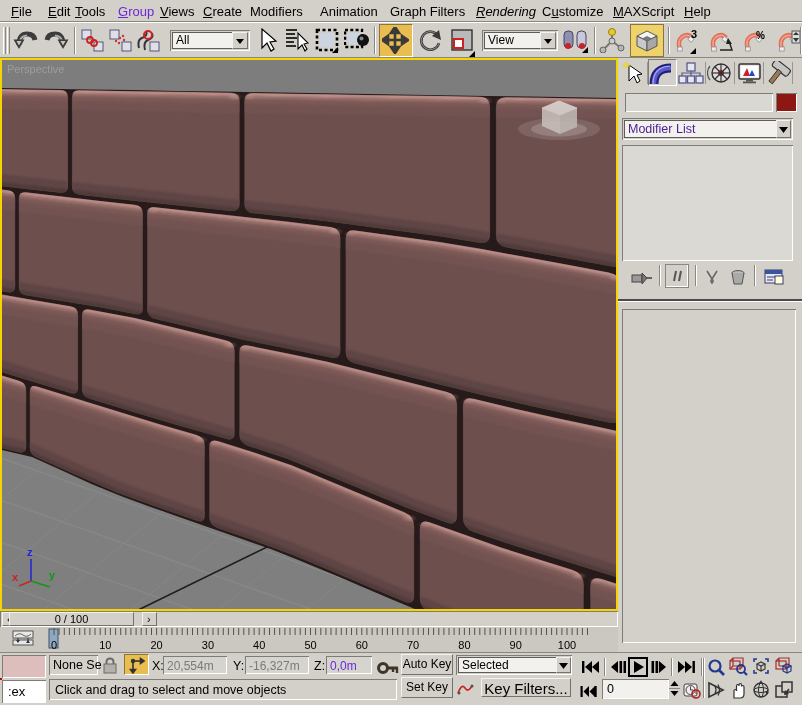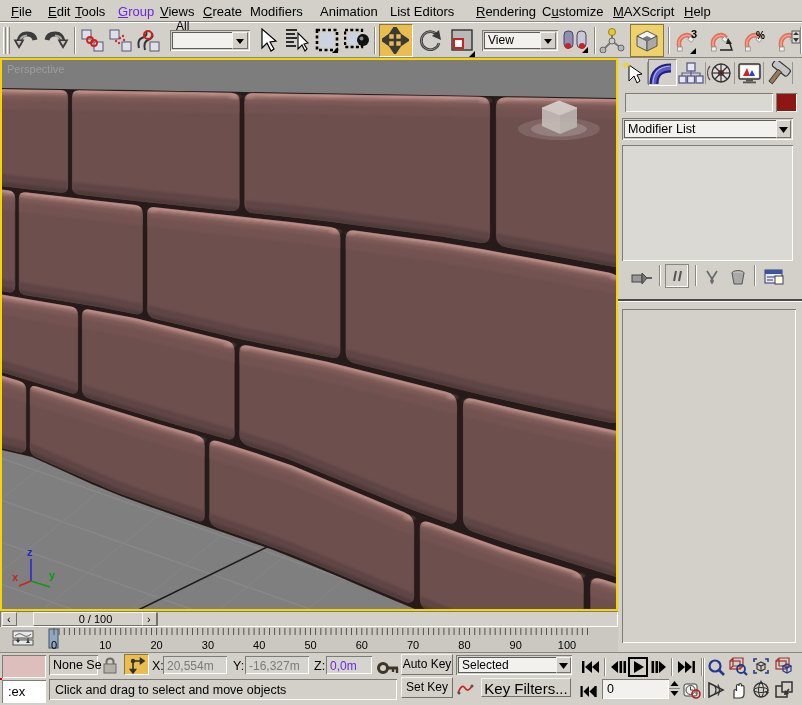--- a/index.html
+++ b/index.html
@@ -11,22 +11,22 @@
 </style></head>
 <body>
 <div class="abs " style="left:11px;top:4px;font-size:13px;color:#000;white-space:nowrap;"><u>F</u>ile</div>
 <div class="abs " style="left:39px;top:4px;font-size:13px;color:#000;white-space:nowrap;margin-left:9px;"><u>E</u>dit</div>
 <div class="abs " style="left:75px;top:4px;font-size:13px;color:#000;white-space:nowrap;"><u>T</u>ools</div>
 <div class="abs " style="left:118px;top:4px;font-size:13px;color:#6d28d9;white-space:nowrap;"><u>G</u>roup</div>
 <div class="abs " style="left:160px;top:4px;font-size:13px;color:#000;white-space:nowrap;"><u>V</u>iews</div>
 <div class="abs " style="left:203px;top:4px;font-size:13px;color:#000;white-space:nowrap;"><u>C</u>reate</div>
 <div class="abs " style="left:250px;top:4px;font-size:13px;color:#000;white-space:nowrap;">Modifiers</div>
 <div class="abs " style="left:320px;top:4px;font-size:13px;color:#000;white-space:nowrap;">Animation</div>
-<div class="abs " style="left:390px;top:4px;font-size:13px;color:#000;white-space:nowrap;">List Editors</div>
-<div class="abs " style="left:476px;top:4px;font-size:13px;color:#000;white-space:nowrap;"><u>R</u>endering</div>
+<div class="abs " style="left:390px;top:4px;font-size:13px;color:#000;white-space:nowrap;">Graph Filters</div>
+<div class="abs " style="left:476px;top:4px;font-size:13px;color:#000;white-space:nowrap;font-style:italic;"><u>R</u>endering</div>
 <div class="abs " style="left:542px;top:4px;font-size:13px;color:#000;white-space:nowrap;">C<u>u</u>stomize</div>
 <div class="abs " style="left:613px;top:4px;font-size:13px;color:#000;white-space:nowrap;"><u>M</u>AXScript</div>
 <div class="abs " style="left:684px;top:4px;font-size:13px;color:#000;white-space:nowrap;"><u>H</u>elp</div>
 <div class="abs " style="left:0px;top:21px;width:802px;height:2px;border-top:1px solid #8a8781;border-bottom:1px solid #ffffff;"></div>
 <div class="abs " style="left:0px;top:23px;width:802px;height:35px;background:#d3d0c9;"></div>
 <div class="abs " style="left:0px;top:57px;width:802px;height:1px;background:#8a8781;"></div>
 <div class="abs " style="left:3px;top:27px;width:3px;height:27px;border-left:1px solid #fff;border-right:1px solid #8a8781;"></div>
 <div class="abs " style="left:7px;top:27px;width:3px;height:27px;border-left:1px solid #fff;border-right:1px solid #8a8781;"></div>
 <svg class="abs" style="left:13px;top:28px" width="26" height="24" viewBox="0 0 26 24">
     <path d="M6 17 Q6 6 14 6 Q21 6 22 12" fill="none" stroke="#3c3c3c" stroke-width="5"></path>
@@ -59,21 +59,21 @@
     </g>
   </svg>
 <svg class="abs" style="left:136px;top:28px" width="25" height="25" viewBox="0 0 25 25">
     <path d="M3 20 Q1 12 6 10 Q12 8 10 3" fill="none" stroke="#334" stroke-width="2"></path>
 <path d="M9 22 Q7 14 12 12 Q18 10 16 5" fill="none" stroke="#334" stroke-width="2"></path>
 <circle cx="12" cy="7" r="4" fill="none" stroke="#cc2222" stroke-width="2"></circle>
 <rect x="14" y="14" width="9" height="9" fill="#dfdfe8" stroke="#55557a"></rect>
   </svg>
 <div class="abs sunk2" style="left:170px;top:30px;width:80px;height:21px;background:#d3d0c9;"></div>
 <div class="abs " style="left:172px;top:32px;width:60px;height:17px;background:#f2f1ee;border:1px solid #5f5d59;border-right:none;"></div>
-<div class="abs " style="left:176px;top:19px;font-size:12px;color:#000;white-space:nowrap;">All</div>
+<div class="abs " style="left:176px;top:33px;font-size:12px;color:#000;white-space:nowrap;">All</div>
 <div class="abs btn" style="left:232px;top:32px;width:16px;height:17px;"></div>
 <svg class="abs" style="left:235px;top:38px" width="10" height="6" viewBox="0 0 10 6">
     <polygon points="1,1 9,1 5,6" fill="#000"></polygon>
   </svg>
 <svg class="abs" style="left:255px;top:28px" width="25" height="25" viewBox="0 0 25 25">
     <polygon points="7,1 7,20 12,15 16,23 19,21 15,14 21,13" fill="#fff" stroke="#000" stroke-width="1.2"></polygon>
   </svg>
 <svg class="abs" style="left:284px;top:27px" width="26" height="27" viewBox="0 0 26 27">
     <g stroke="#000" stroke-width="1.6">
 <line x1="2" y1="3" x2="13" y2="3"></line>
@@ -547,21 +547,21 @@
 <rect x="3" y="2" width="19" height="8" rx="2.5" fill="#c5c5c5" stroke="#333" stroke-width="1.2"></rect>
 <rect x="10.8" y="9" width="4.4" height="15" fill="#9a7a55" stroke="#333" stroke-width="0.9"></rect>
     </g>
   </svg>
 <div class="abs " style="left:792px;top:62px;width:1px;height:22px;background:#9a978f;"></div>
 <div class="abs " style="left:648px;top:59px;width:29px;height:27px;border:1px solid #7f7c76;border-bottom:1px solid #fff;border-right:1px solid #fff;background:transparent;"></div>
 <div class="abs sunk2" style="left:625px;top:93px;width:148px;height:19px;background:#dad8d3;"></div>
 <div class="abs sunk2" style="left:776px;top:93px;width:21px;height:19px;background:#8c1713;"></div>
 <div class="abs sunk2" style="left:622px;top:118px;width:171px;height:22px;"></div>
 <div class="abs " style="left:624px;top:120px;width:152px;height:18px;background:#f2f1ee;border:1px solid #5f5d59;border-right:none;"></div>
-<div class="abs " style="left:628px;top:122px;font-size:12.5px;color:#000000;white-space:nowrap;">Modifier List</div>
+<div class="abs " style="left:628px;top:122px;font-size:12.5px;color:#4c1d95;white-space:nowrap;">Modifier List</div>
 <div class="abs btn" style="left:776px;top:120px;width:15px;height:18px;"></div>
 <svg class="abs" style="left:778px;top:126px" width="11" height="7" viewBox="0 0 11 7">
     <polygon points="1,1 10,1 5.5,7" fill="#000"></polygon>
   </svg>
 <div class="abs sunk2" style="left:622px;top:145px;width:171px;height:116px;background:#dbd9d4;"></div>
 <svg class="abs" style="left:630px;top:267px" width="24" height="18" viewBox="0 0 24 18">
     <rect x="2" y="8" width="10" height="7" fill="#999" stroke="#444"></rect>
     <polygon points="12,6 17,11 12,17" fill="#777" stroke="#444"></polygon>
     <line x1="17" y1="11" x2="22" y2="11" stroke="#444" stroke-width="1.6"></line>
   </svg>
@@ -593,21 +593,21 @@
     </g>
     <rect x="12" y="9" width="8" height="8" fill="#ffd" stroke="#3a3a6a"></rect>
   </svg>
 <div class="abs " style="left:618px;top:299px;width:184px;height:3px;background:#4a4a4a;border-bottom:1px solid #ffffff;"></div>
 <div class="abs sunk2" style="left:622px;top:309px;width:174px;height:334px;background:#d3d0c9;"></div>
 <div class="abs " style="left:0px;top:611px;width:618px;height:16px;background:#d3d0c9;"></div>
 <div class="abs sunk2" style="left:0px;top:611px;width:618px;height:16px;"></div>
 <div class="abs btn" style="left:2px;top:612px;width:15px;height:14px;">
     <div style="font-size:11px;padding-left:4px;color:#000">‹</div>
   </div>
-<div class="abs btn" style="left:33px;top:612px;width:125px;height:14px;">
+<div class="abs btn" style="left:9px;top:612px;width:125px;height:14px;">
     <div style="font-size:11px;text-align:center;color:#000">0 / 100</div>
   </div>
 <div class="abs btn" style="left:142px;top:612px;width:15px;height:14px;">
     <div style="font-size:11px;padding-left:4px;color:#000">›</div>
   </div>
 <div class="abs " style="left:0px;top:627px;width:618px;height:25px;background:#cbc8c1;"></div>
 <svg class="abs" style="left:0px;top:627px" width="618" height="25" viewBox="0 0 618 25">
     <rect x="49" y="2" width="9" height="19" fill="#8fa8c0" stroke="#40506a"></rect>
     <line x1="54.0" y1="1" x2="54.0" y2="8" stroke="#55524d" stroke-width="1"></line>
     <line x1="59.1" y1="1" x2="59.1" y2="8" stroke="#55524d" stroke-width="1"></line>

